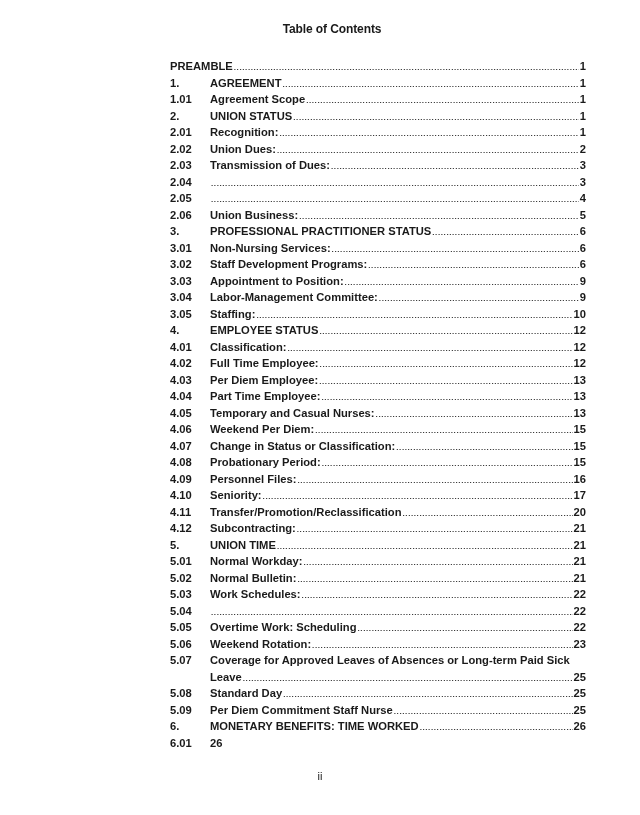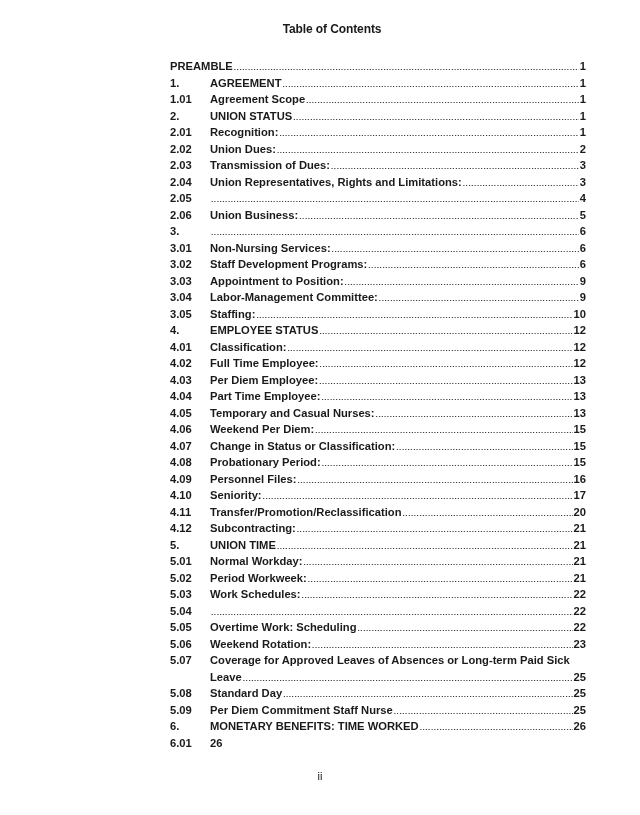--- a/index.html
+++ b/index.html
@@ -64,37 +64,37 @@
       <span class="page">2</span>
     </div>
     <div class="row">
       <span class="num">2.03</span>
       <span class="label">Transmission of Dues:</span>
       <span class="dots"></span>
       <span class="page">3</span>
     </div>
     <div class="row">
       <span class="num">2.04</span>
-      <span class="label">Union Representatives, Rights and Limitations:</span>
       <span class="dots"></span>
       <span class="page">3</span>
     </div>
     <div class="row">
       <span class="num">2.05</span>
       <span class="dots"></span>
       <span class="page">4</span>
     </div>
     <div class="row">
       <span class="num">2.06</span>
       <span class="label">Union Business:</span>
       <span class="dots"></span>
       <span class="page">5</span>
     </div>
     <div class="row">
       <span class="num">3.</span>
+      <span class="label">PROFESSIONAL PRACTITIONER STATUS</span>
       <span class="dots"></span>
       <span class="page">6</span>
     </div>
     <div class="row">
       <span class="num">3.01</span>
       <span class="label">Non-Nursing Services:</span>
       <span class="dots"></span>
       <span class="page">6</span>
     </div>
     <div class="row">
@@ -206,21 +206,21 @@
       <span class="page">21</span>
     </div>
     <div class="row">
       <span class="num">5.01</span>
       <span class="label">Normal Workday:</span>
       <span class="dots"></span>
       <span class="page">21</span>
     </div>
     <div class="row">
       <span class="num">5.02</span>
-      <span class="label">Period Workweek:</span>
+      <span class="label">Normal Bulletin:</span>
       <span class="dots"></span>
       <span class="page">21</span>
     </div>
     <div class="row">
       <span class="num">5.03</span>
       <span class="label">Work Schedules:</span>
       <span class="dots"></span>
       <span class="page">22</span>
     </div>
     <div class="row">

